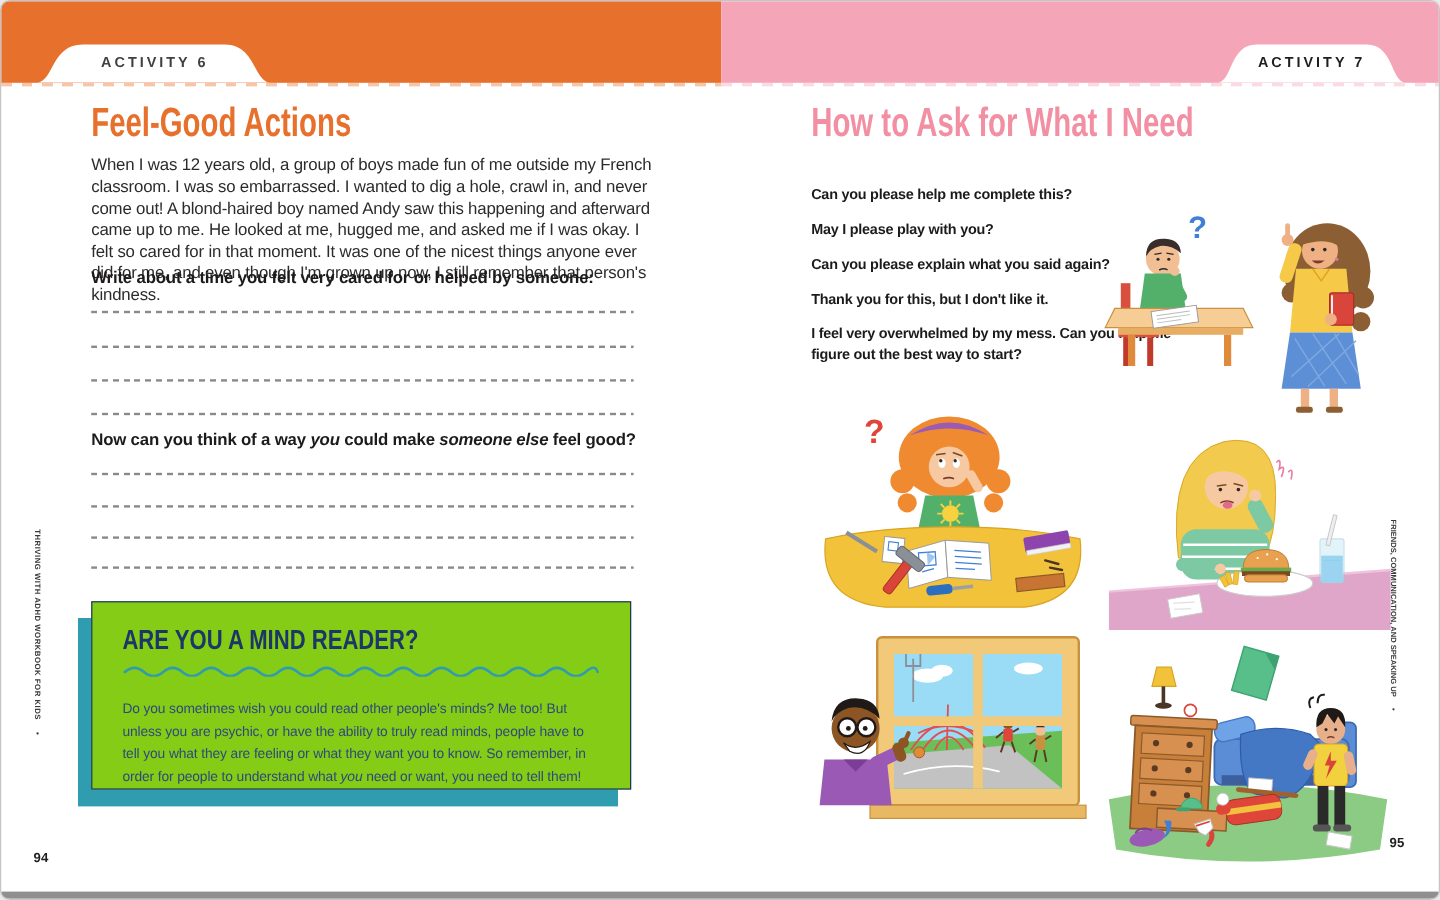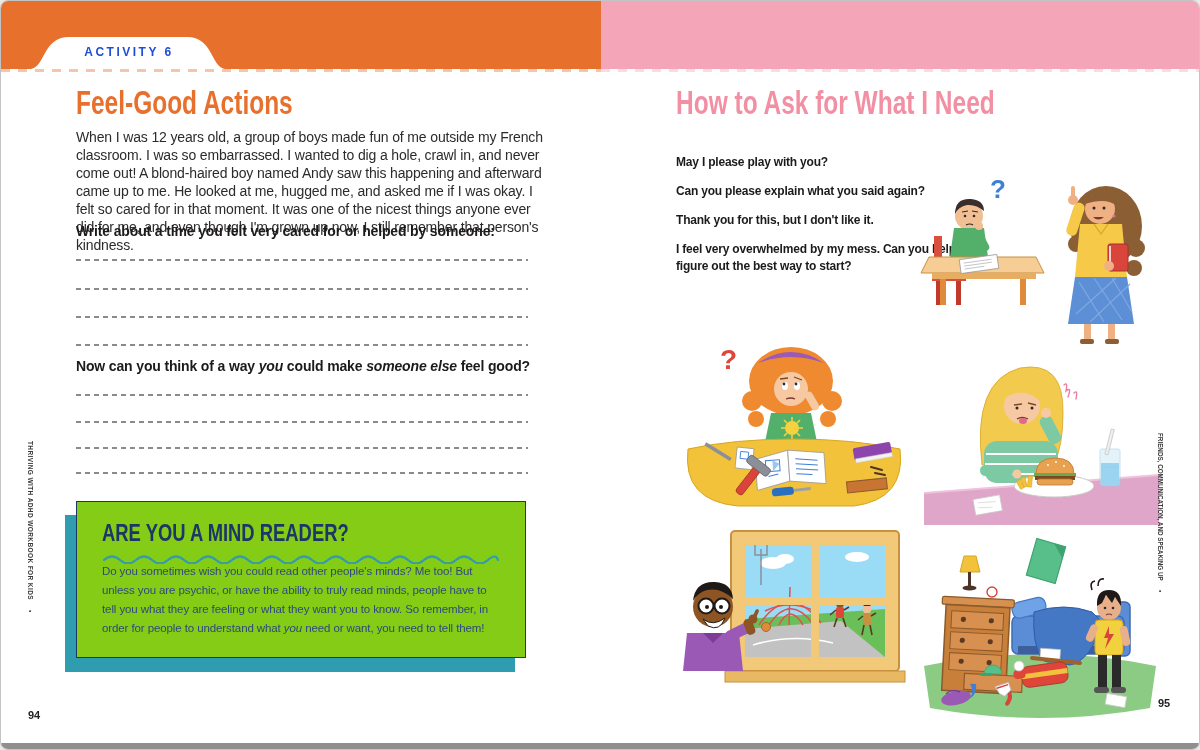--- a/index.html
+++ b/index.html
@@ -9,41 +9,41 @@
   
   .band{position:absolute;top:0;height:68px;}
   .band-left{left:0;width:600px;background:#E8702D;}
   .band-right{left:600px;width:600px;background:#F4A6B8;}
   .band-grain{position:absolute;top:68px;height:3px;opacity:.4;}
   .grain-left{left:0;width:600px;background:repeating-linear-gradient(90deg,#E8702D 0 9px,transparent 9px 17px);}
   .grain-right{left:600px;width:600px;background:repeating-linear-gradient(90deg,#F4A6B8 0 9px,transparent 9px 17px);}
   .tab{position:absolute;top:32px;}
   .tab-label{position:absolute;width:100%;text-align:center;font-weight:bold;font-size:12px;
              letter-spacing:2.5px;top:12px;}
-  .tab-label.orange{color:#1d4ed8;}
+  .tab-label.orange{color:#404040;}
   .tab-label.dark{color:#1F1F1F;}
   
   .page-title{position:absolute;font-weight:bold;font-size:34px;line-height:34px;
               transform:scaleX(0.72);transform-origin:0 50%;white-space:nowrap;letter-spacing:0;}
   .title-orange{color:#E8702D;}
   .title-pink{color:#F28FA3;}
   
   .body-text{position:absolute;font-size:14px;line-height:18px;letter-spacing:-0.15px;color:#2d2a2b;}
   .bold{font-weight:bold;color:#1c1a1b;}
   .option{font-weight:bold;font-size:12px;line-height:16.5px;color:#1c1a1b;margin-bottom:12.5px;letter-spacing:-0.2px;}
   .write-line{position:absolute;height:2px;width:452px;
               background:repeating-linear-gradient(90deg,#8a8a8a 0 5px,transparent 5px 9px);}
   
   .callout-shadow{position:absolute;left:64px;top:514px;width:450px;height:157px;background:#2F9DAF;}
   .callout{position:absolute;left:75px;top:500px;width:450px;height:157px;background:#84cc16;
            border:1.5px solid #1C3667;box-sizing:border-box;}
   .callout-heading{position:absolute;left:25px;top:18px;font-weight:bold;font-size:23px;color:#1C3667;
                    transform:scaleX(0.8);transform-origin:0 50%;white-space:nowrap;}
   .callout-wave{position:absolute;left:25px;top:50px;}
-  .callout-body{position:absolute;left:25px;top:60px;width:400px;font-size:11.5px;line-height:19px;
+  .callout-body{position:absolute;left:25px;top:80px;width:400px;font-size:11.5px;line-height:19px;
                 letter-spacing:-0.1px;color:#2E4A7D;}
   .em{font-style:italic;}
   
   .sidebar{position:absolute;writing-mode:vertical-rl;font-size:6.5px;font-weight:bold;
            letter-spacing:0.4px;color:#3a3a3a;white-space:nowrap;}
   .sidebar .dot{margin-top:8px;}
   .page-num{position:absolute;font-size:11px;font-weight:bold;color:#1f1f1f;}
   .illo{position:absolute;}
   .qmark{font-family:"Liberation Sans",sans-serif;font-weight:bold;}
 </style>
@@ -57,20 +57,26 @@
   <div class="band-grain grain-left"></div>
   <div class="band-grain grain-right"></div>
 
   <div class="tab" style="left:28px;width:200px;height:36px;">
     <svg width="200" height="36">
       <path d="M2 36 C16 34 14 4 40 4 L158 4 C184 4 182 34 196 36 Z" fill="#ffffff"></path>
     </svg>
     <div class="tab-label orange">ACTIVITY 6</div>
   </div>
 
+  <div class="tab" style="left:1012px;width:160px;height:36px;">
+    <svg width="160" height="36">
+      <path d="M2 36 C14 34 12 4 34 4 L126 4 C148 4 146 34 158 36 Z" fill="#ffffff"></path>
+    </svg>
+    <div class="tab-label dark">ACTIVITY 7</div>
+  </div>
 
   <div class="page-title title-orange" style="left:75px;top:84px;">Feel-Good Actions</div>
 
   <div class="body-text" style="left:75px;top:127px;width:470px;">When I was 12 years old, a group of boys made fun of me outside my French classroom. I was so embarrassed. I wanted to dig a hole, crawl in, and never come out! A blond-haired boy named Andy saw this happening and afterward came up to me. He looked at me, hugged me, and asked me if I was okay. I felt so cared for in that moment. It was one of the nicest things anyone ever did for me, and even though I'm grown up now, I still remember that person's kindness.</div>
 
   <div class="body-text bold" style="left:75px;top:221px;width:470px;">Write about a time you felt very cared for or helped by someone:</div>
 
   <div class="write-line" style="left:75px;top:258px;"></div>
   <div class="write-line" style="left:75px;top:287px;"></div>
   <div class="write-line" style="left:75px;top:315px;"></div>
@@ -99,20 +105,21 @@
   <div class="sidebar" style="left:26px;top:440px;">
     <span>THRIVING WITH ADHD WORKBOOK FOR KIDS</span>
     <span class="dot">•</span>
   </div>
   <div class="page-num" style="left:27px;top:696px;margin-top:12px;">94</div>
 
   <div class="page-title title-pink" style="left:675px;top:84px;">How to Ask for What I Need</div>
 
 
   <div style="position:absolute;left:675px;top:153px;width:305px;">
+    <div class="option">Can you please help me complete this?</div>
     <div class="option">May I please play with you?</div>
     <div class="option">Can you please explain what you said again?</div>
     <div class="option">Thank you for this, but I don't like it.</div>
     <div class="option">I feel very overwhelmed by my mess. Can you help me figure out the best way to start?</div>
   </div>
 
   <svg class="illo" style="left:893px;top:163px;" width="278" height="182" viewBox="0 0 278 182">
     <text x="96" y="34" font-size="26" class="qmark" fill="#3F7FD6">?</text>
 
     <rect x="40" y="72" width="8" height="44" fill="#D94F3D"></rect>

